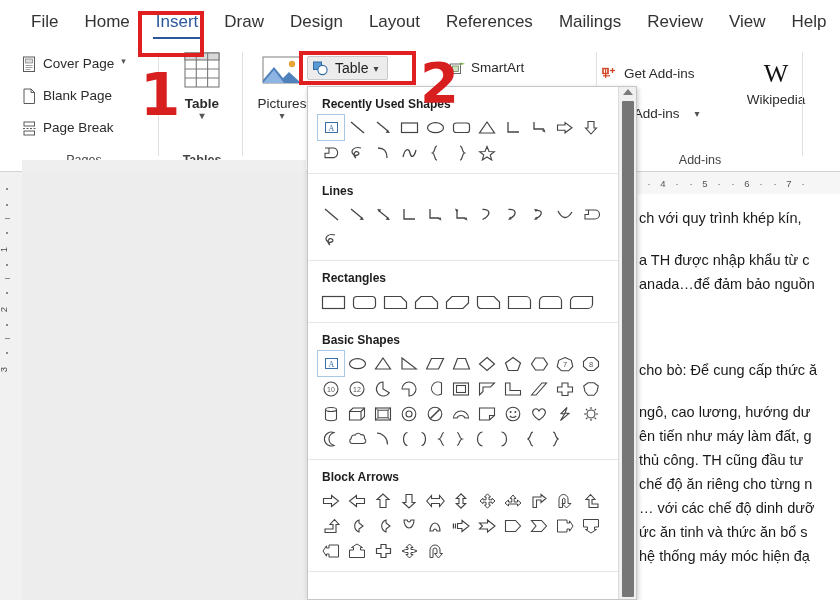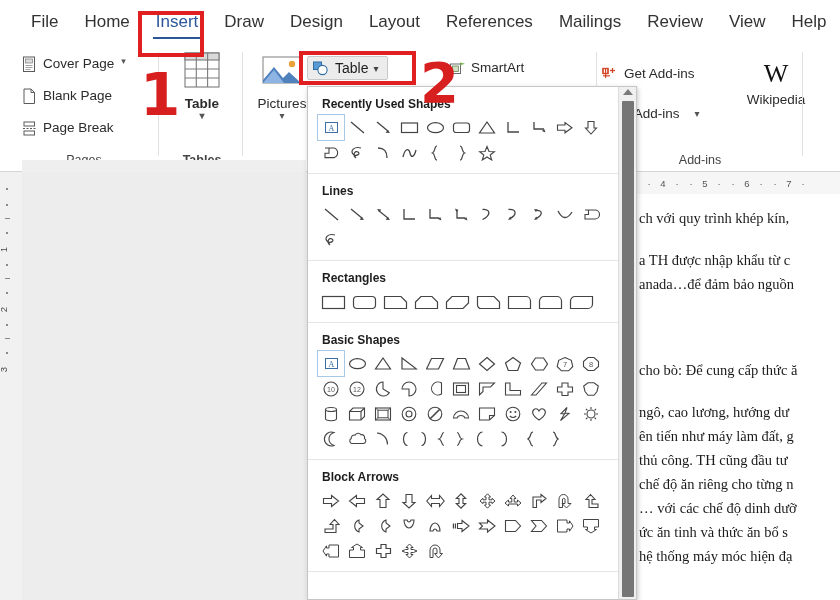--- a/index.html
+++ b/index.html
@@ -111,21 +111,21 @@
     font-size: 9.5px; color: #555; letter-spacing: 0;
   }
   .hruler span { display: inline-block; width: 14px; text-align: center; }
   .doc-right {
     position: absolute; left: 632px; top: 22px; width: 208px; height: 406px;
     background: #ffffff; border-left: 3px solid #b9b9b9;
     overflow: hidden;
   }
   .doc-line {
     position: absolute; left: 4px; white-space: nowrap;
-    font-size: 14.5px; color: #1a1a1a; font-family: Liberation Serif, serif; text-align: center;
+    font-size: 14.5px; color: #1a1a1a; font-family: Liberation Sans, sans-serif; text-align: center;
   }
 
   
   .dropdown {
     position: absolute; left: 307px; top: 86px;
     width: 330px; height: 514px;
     background: #ffffff;
     border: 1px solid #c6c6c6;
     box-shadow: 1px 2px 5px rgba(0,0,0,.22);
     overflow: hidden;

